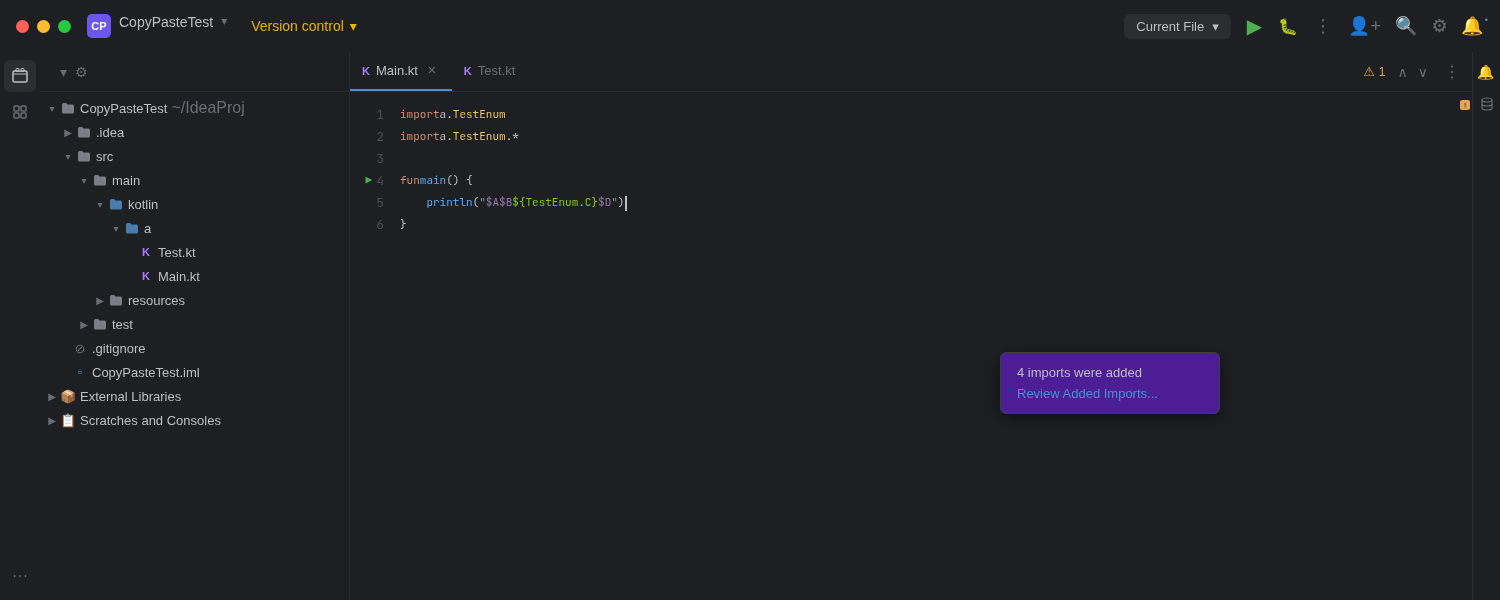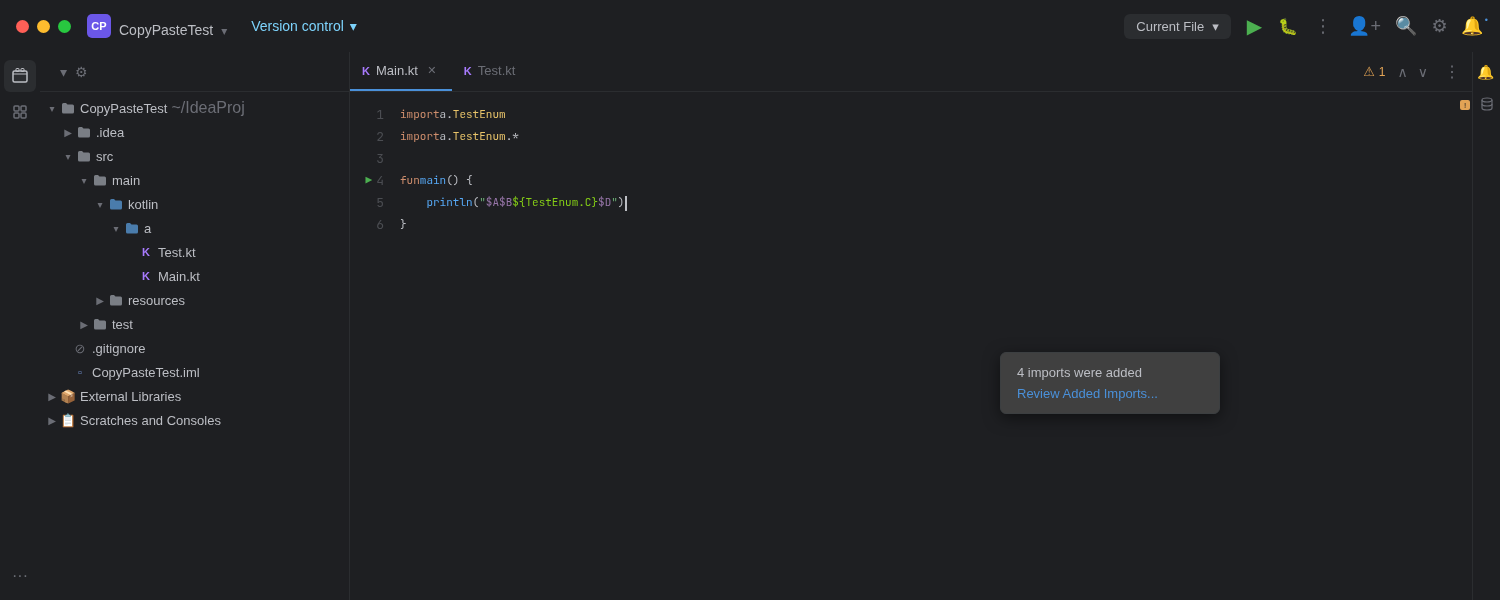--- a/index.html
+++ b/index.html
@@ -34,21 +34,21 @@
       border-radius: 50%;
       border: none;
       cursor: pointer;
     }
     .wc-close { background: #ff5f57; }
     .wc-min { background: #febc2e; }
     .wc-max { background: #28c840; }
 
     .project-selector {
       display: flex;
-      align-items: flex-end;
+      align-items: flex-start;
       gap: 8px;
       margin-right: 24px;
       cursor: pointer;
     }
     .project-icon {
       width: 24px;
       height: 24px;
       background: #6b57e8;
       border-radius: 5px;
       display: flex;
@@ -62,21 +62,21 @@
       color: #bcbec4;
       font-size: 14px;
     }
     .project-arrow { color: #6b6d75; font-size: 12px; }
 
     .vcs-selector {
       display: flex;
       align-items: center;
       gap: 6px;
       cursor: pointer;
-      color: #7dd3fc;
+      color: #eab308;
       font-size: 14px;
     }
 
     .titlebar-spacer { flex: 1; }
 
     .run-config {
       display: flex;
       align-items: center;
       gap: 8px;
       background: #2b2d30;
@@ -345,21 +345,21 @@
       background: #bcbec4;
       vertical-align: middle;
       margin-left: 1px;
     }
 
     
     .tooltip {
       position: absolute;
       top: 260px;
       left: 650px;
-      background: #404040;
+      background: #4c1d95;
       border: 1px solid #3c3f41;
       border-radius: 6px;
       padding: 12px 16px;
       font-size: 13px;
       color: #bcbec4;
       box-shadow: 0 4px 16px rgba(0,0,0,0.5);
       z-index: 100;
       min-width: 220px;
     }
     .tooltip-title { color: #bcbec4; margin-bottom: 6px; }

